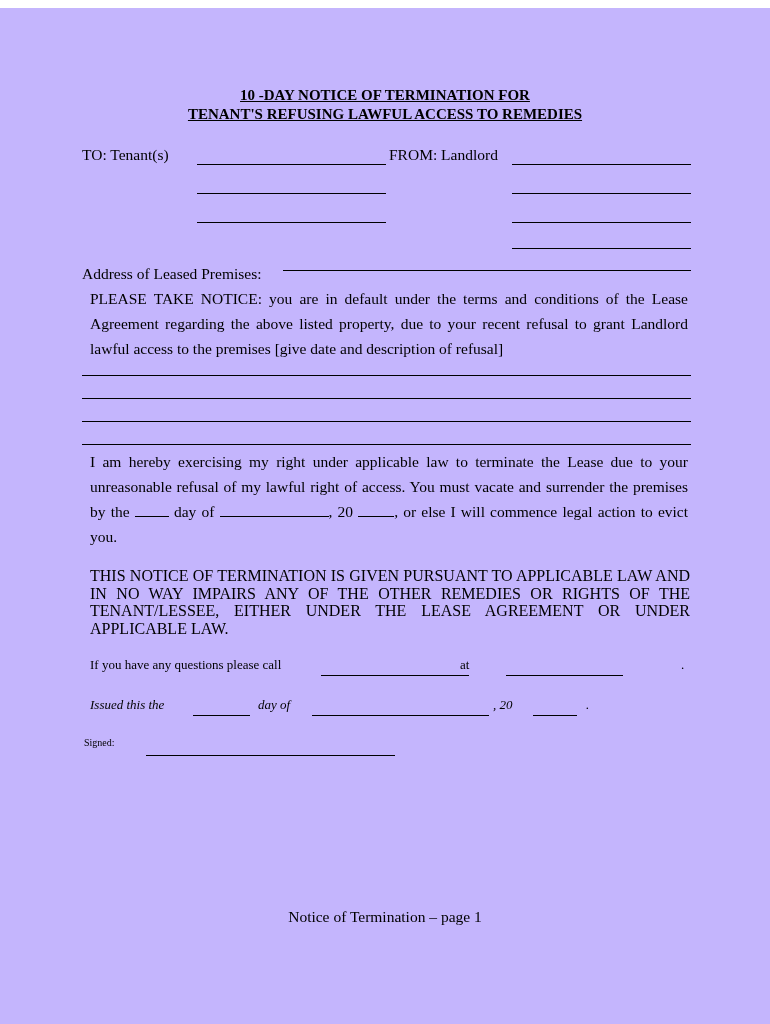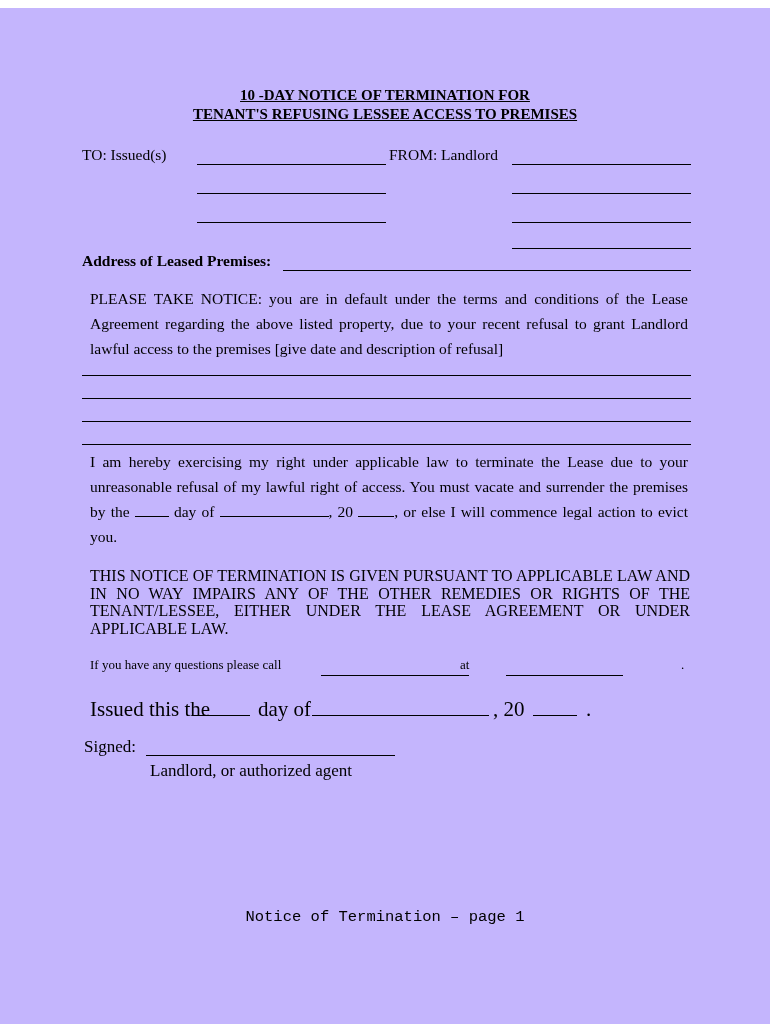--- a/index.html
+++ b/index.html
@@ -62,22 +62,21 @@
 
   
   .leased {
     position: relative;
     height: 44px;
     font-size: 15.5px;
   }
   .leased-label {
     position: absolute;
     left: 4px;
-    top: 10px;
-    font-weight: bold;
+    top: 23px;
   }
 
   
   p.para {
     font-size: 15.5px;
     line-height: 25px;
     text-align: justify;
     margin: 0 0 0 0;
     padding: 0 4px 0 12px;
   }
@@ -114,57 +113,58 @@
     height: 38px;
     margin-top: 20px;
     font-size: 13px;
   }
   .qline .t { position: absolute; }
 
   .issued {
     position: relative;
     height: 36px;
     margin-top: 2px;
-    font-size: 21px;
+    font-size: 13px;
+    font-style: italic;
   }
   .issued .t { position: absolute; }
 
   .signed {
     position: relative;
     height: 46px;
     margin-top: 4px;
-    font-size: 17px;
+    font-size: 10px;
   }
   .signed .t { position: absolute; }
 
   
   .footer {
     position: absolute;
     left: 0;
     top: 900px;
     width: 770px;
     text-align: center;
     font-size: 15.5px;
-    font-family: Liberation Mono, monospace;
+    font-family: Liberation Serif, serif;
   }
 </style>
 </head>
 <body>
 
 <div class="page">
 
   <div class="content">
 
     <div class="title-block">
       <div><span class="title-line">10 -DAY NOTICE OF TERMINATION FOR</span></div>
-      <div><span class="title-line">TENANT'S REFUSING LESSEE ACCESS TO PREMISES</span></div>
+      <div><span class="title-line">TENANT'S REFUSING LAWFUL ACCESS TO REMEDIES</span></div>
     </div>
 
     <div class="addr-block">
-      <span class="addr-label-to">TO: Issued(s)</span>
+      <span class="addr-label-to">TO: Tenant(s)</span>
       <span class="addr-label-from">FROM: Landlord</span>
 
       <span class="rule" style="left:119px; top:18px; width:189px;"></span>
       <span class="rule" style="left:119px; top:47px; width:189px;"></span>
       <span class="rule" style="left:119px; top:76px; width:189px;"></span>
 
       <span class="rule" style="left:434px; top:18px; width:179px;"></span>
       <span class="rule" style="left:434px; top:47px; width:179px;"></span>
       <span class="rule" style="left:434px; top:76px; width:179px;"></span>
       <span class="rule" style="left:434px; top:102px; width:179px;"></span>
@@ -202,20 +202,19 @@
       <span class="t" style="left:180px; top:0px;">day of</span>
       <span class="rule" style="left:234px; top:18px; width:177px;"></span>
       <span class="t" style="left:415px; top:0px;">, 20</span>
       <span class="rule" style="left:455px; top:18px; width:44px;"></span>
       <span class="t" style="left:508px; top:0px;">.</span>
     </div>
 
     <div class="signed">
       <span class="t" style="left:6px; top:0px;">Signed:</span>
       <span class="rule" style="left:68px; top:18px; width:249px;"></span>
-      <span class="t" style="left:72px; top:24px;">Landlord, or authorized agent</span>
     </div>
 
   </div>
 
   <div class="footer">Notice of Termination – page 1</div>
 
 </div>
 
 </body></html>

